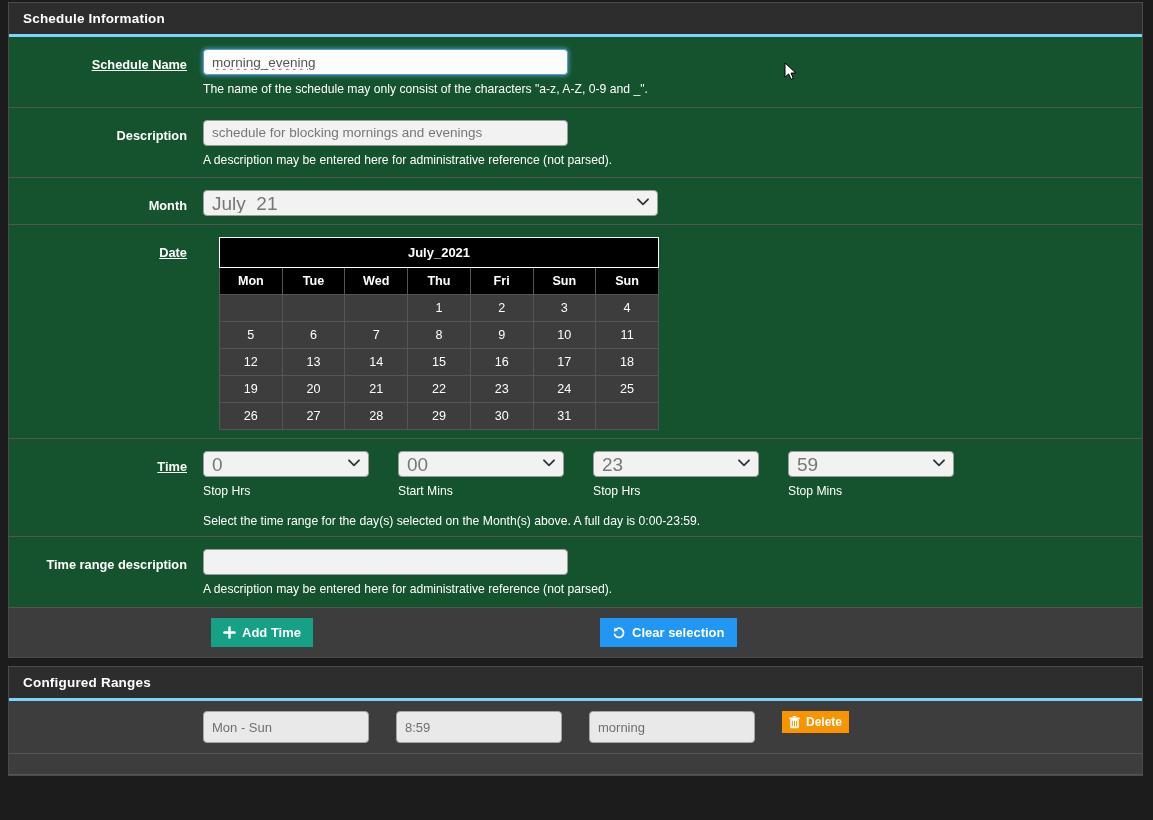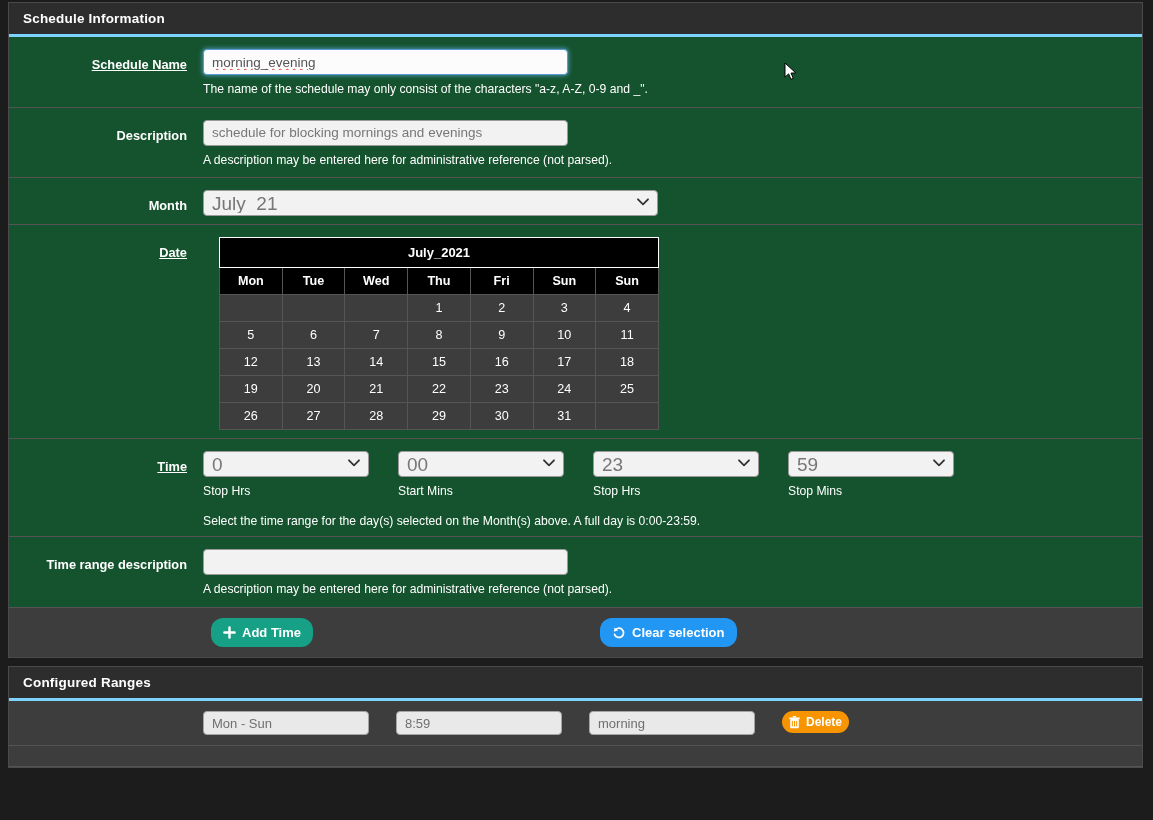--- a/index.html
+++ b/index.html
@@ -183,21 +183,21 @@
     margin-top: 16px;
   }
 
   
   .btnrow { display: flex; align-items: center; padding: 10px 0 10px 8px; background: #3d3d3d; }
   .btn {
     display: inline-flex;
     align-items: center;
     gap: 6px;
     border: none;
-    border-radius: 12px;
+    border-radius: 0;
     color: #ffffff;
     font-size: 13px;
     font-weight: bold;
     font-family: "Liberation Sans", sans-serif;
     padding: 7px 12px;
     cursor: pointer;
   }
   .btn-add { background: #16a085; }
   .btn-clear { background: #2196f3; }
   .btn-delete { background: #f79400; padding: 4px 7px; font-size: 12px; }
@@ -210,21 +210,21 @@
     display: flex;
     align-items: flex-start;
     border-bottom: 1px solid #545454;
     background: #3d3d3d;
     padding: 10px 0 10px 0;
   }
   .crow .spacer { width: 194px; min-width: 194px; }
   .ccell { width: 193px; }
   .cinput {
     width: 166px;
-    height: 24px;
+    height: 32px;
     background: #e9e9e9;
     border: 1px solid #a5a5a5;
     border-radius: 4px;
     color: #6f6f6f;
     font-size: 13px;
     font-family: "Liberation Sans", sans-serif;
     padding: 2px 8px;
     outline: none;
   }
 

